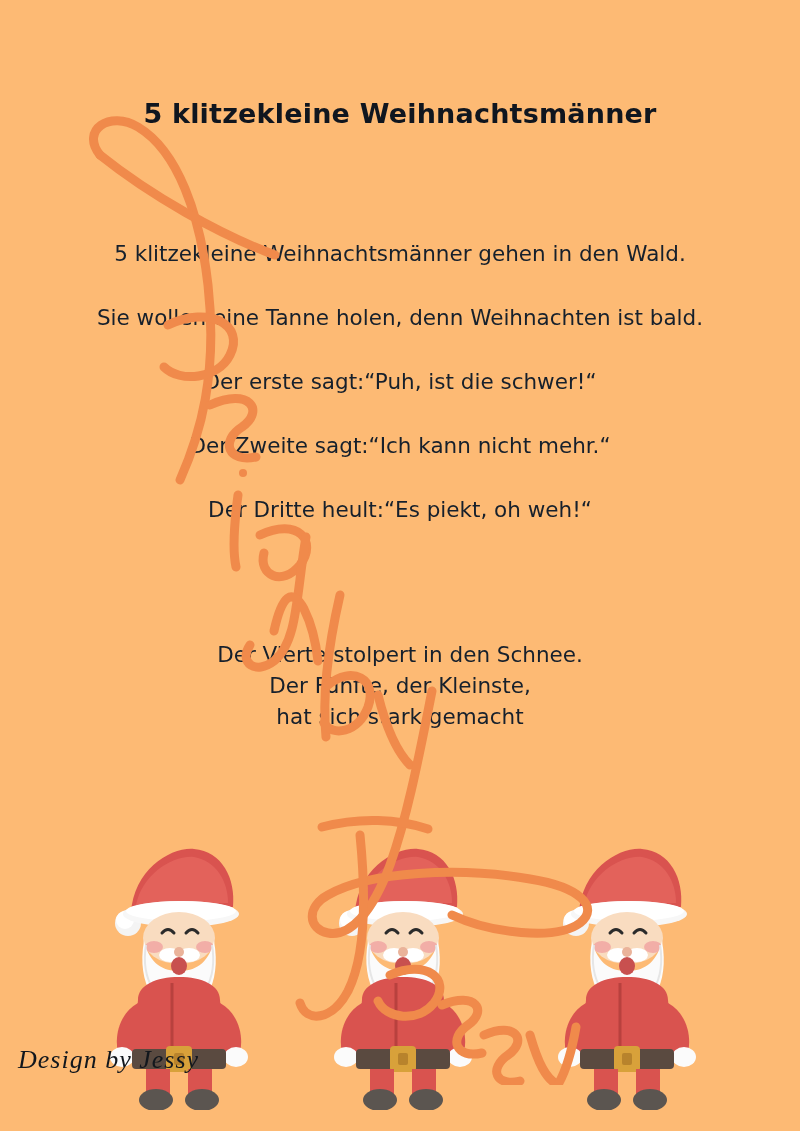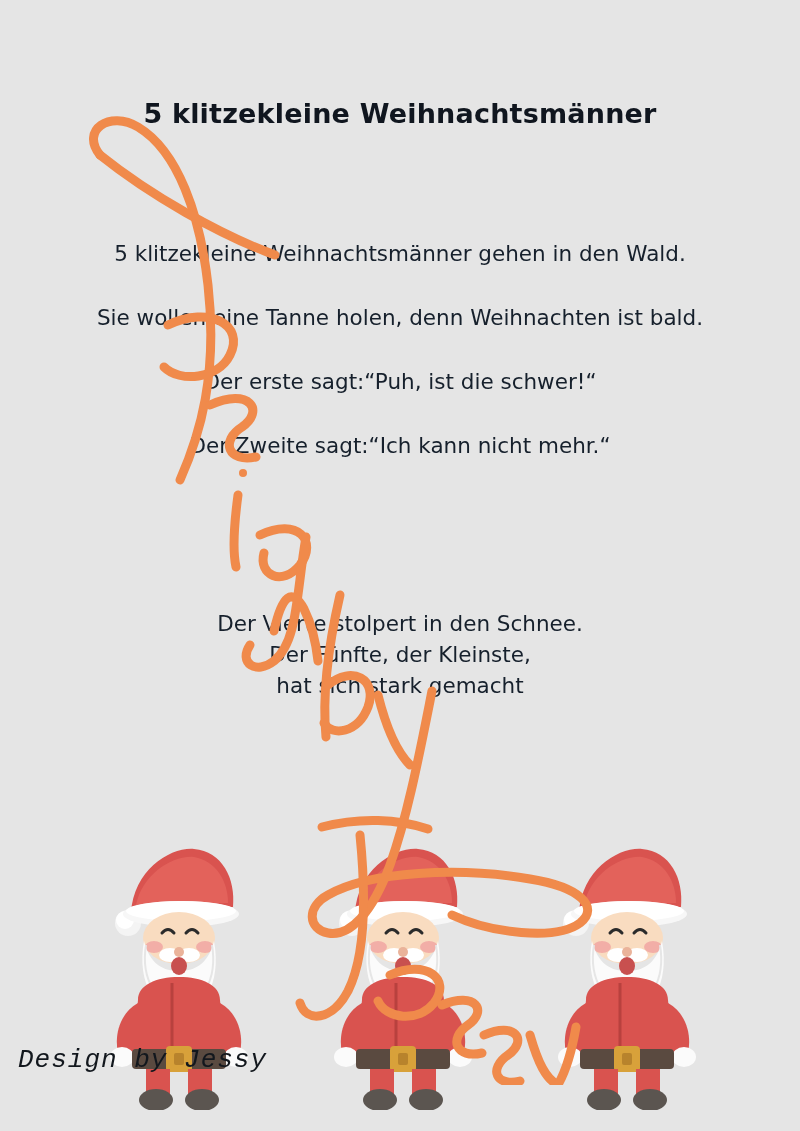--- a/index.html
+++ b/index.html
@@ -12,21 +12,21 @@
     height: 1131px;
     position: relative;
     overflow: hidden;
     font-family: "DejaVu Sans", sans-serif;
     color: #1c2430;
   }
 
   .page {
     position: absolute;
     inset: 0;
-    background: #e5e5e5;
+    background: #fdba74;
   }
 
   
   .title {
     position: absolute;
     top: 98px;
     left: 0;
     width: 100%;
     text-align: center;
     font-family: "DejaVu Sans", sans-serif;
@@ -81,21 +81,21 @@
     left: 60px;
     top: 75px;
     width: 560px;
     height: 1010px;
     pointer-events: none;
   }
   .wm-corner {
     position: absolute;
     left: 18px;
     top: 1045px;
-    font-family: Liberation Mono, monospace;
+    font-family: Liberation Serif, serif;
     font-style: italic;
     font-size: 26px;
     color: #12171d;
     letter-spacing: 1px;
   }
 </style>
 </head>
 <body>
 
 <div class="page">
@@ -104,20 +104,21 @@
 
   <div class="poem">
     <div class="poem-line">5 klitzekleine Weihnachtsmänner gehen in den Wald.</div>
     <div class="gap-sm"></div>
     <div class="poem-line">Sie wollen eine Tanne holen, denn Weihnachten ist bald.</div>
     <div class="gap-sm"></div>
     <div class="poem-line">Der erste sagt:“Puh, ist die schwer!“</div>
     <div class="gap-sm"></div>
     <div class="poem-line">Der Zweite sagt:“Ich kann nicht mehr.“</div>
     <div class="gap-sm"></div>
+    <div class="poem-line">Der Dritte heult:“Es piekt, oh weh!“</div>
     <div class="gap-md"></div>
     <div class="gap-lg"></div>
     <div class="poem-line">Der Vierte stolpert in den Schnee.</div>
     <div class="poem-line">Der Fünfte, der Kleinste,</div>
     <div class="poem-line">hat sich stark gemacht</div>
     <div class="gap-md"></div>
   </div>
 
   <div class="santas">
 

